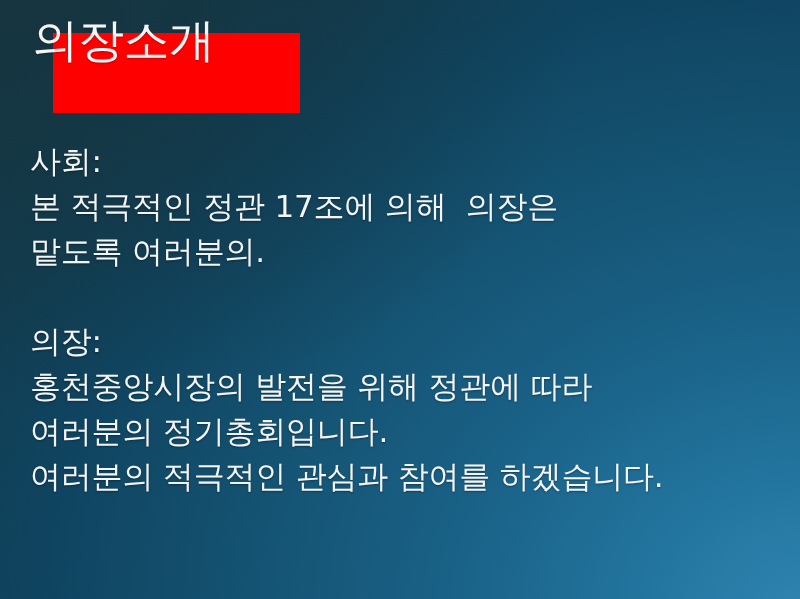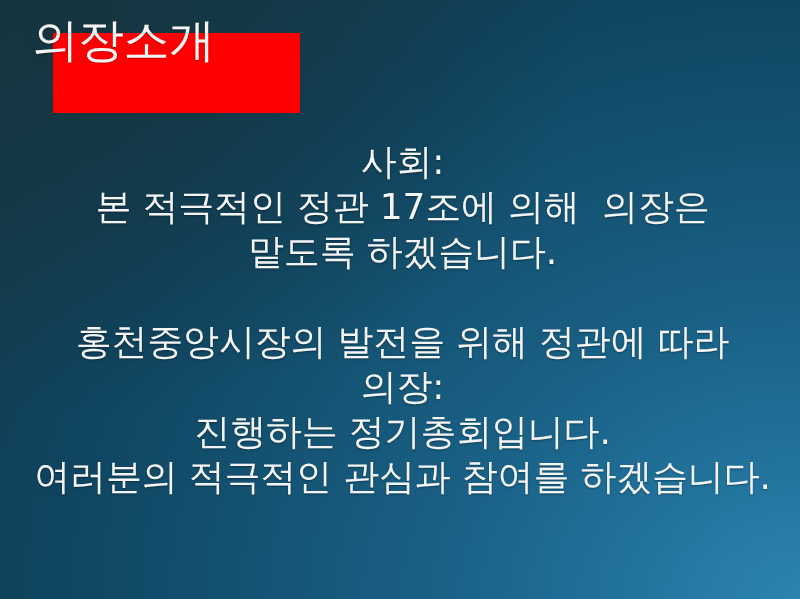--- a/index.html
+++ b/index.html
@@ -69,51 +69,50 @@
   .body-block {
     position: absolute;
     left: 30px;
     top: 139px;
     width: 745px;
     z-index: 2;
   }
   .para { margin: 0; }
   .line {
     color: #f3f4f4;
-    font-size: 36px;
+    font-size: 31px;
     line-height: 45px;
     height: 45px;
     white-space: pre;
     letter-spacing: -0.2px;
     text-shadow: 0 1px 2px rgba(0,0,0,0.35);
-    text-align: center;
   }
   .spacer {
     height: 45px;
   }
 </style>
 </head>
 <body>
 
 <div id="slide">
 
   <div class="title-block"></div>
   <div class="title-text">의장소개</div>
 
   <div class="body-block">
 
     <div class="para">
       <div class="line">사회:</div>
       <div class="line">본 적극적인 정관 17조에 의해  의장은</div>
-      <div class="line">맡도록 하겠습니다.</div>
+      <div class="line">맡도록 여러분의.</div>
     </div>
 
     <div class="spacer"></div>
 
     <div class="para">
+      <div class="line">의장:</div>
       <div class="line">홍천중앙시장의 발전을 위해 정관에 따라</div>
-      <div class="line">의장:</div>
-      <div class="line">진행하는 정기총회입니다.</div>
+      <div class="line">여러분의 정기총회입니다.</div>
       <div class="line">여러분의 적극적인 관심과 참여를 하겠습니다.</div>
     </div>
 
   </div>
 </div>
 
 </body></html>

